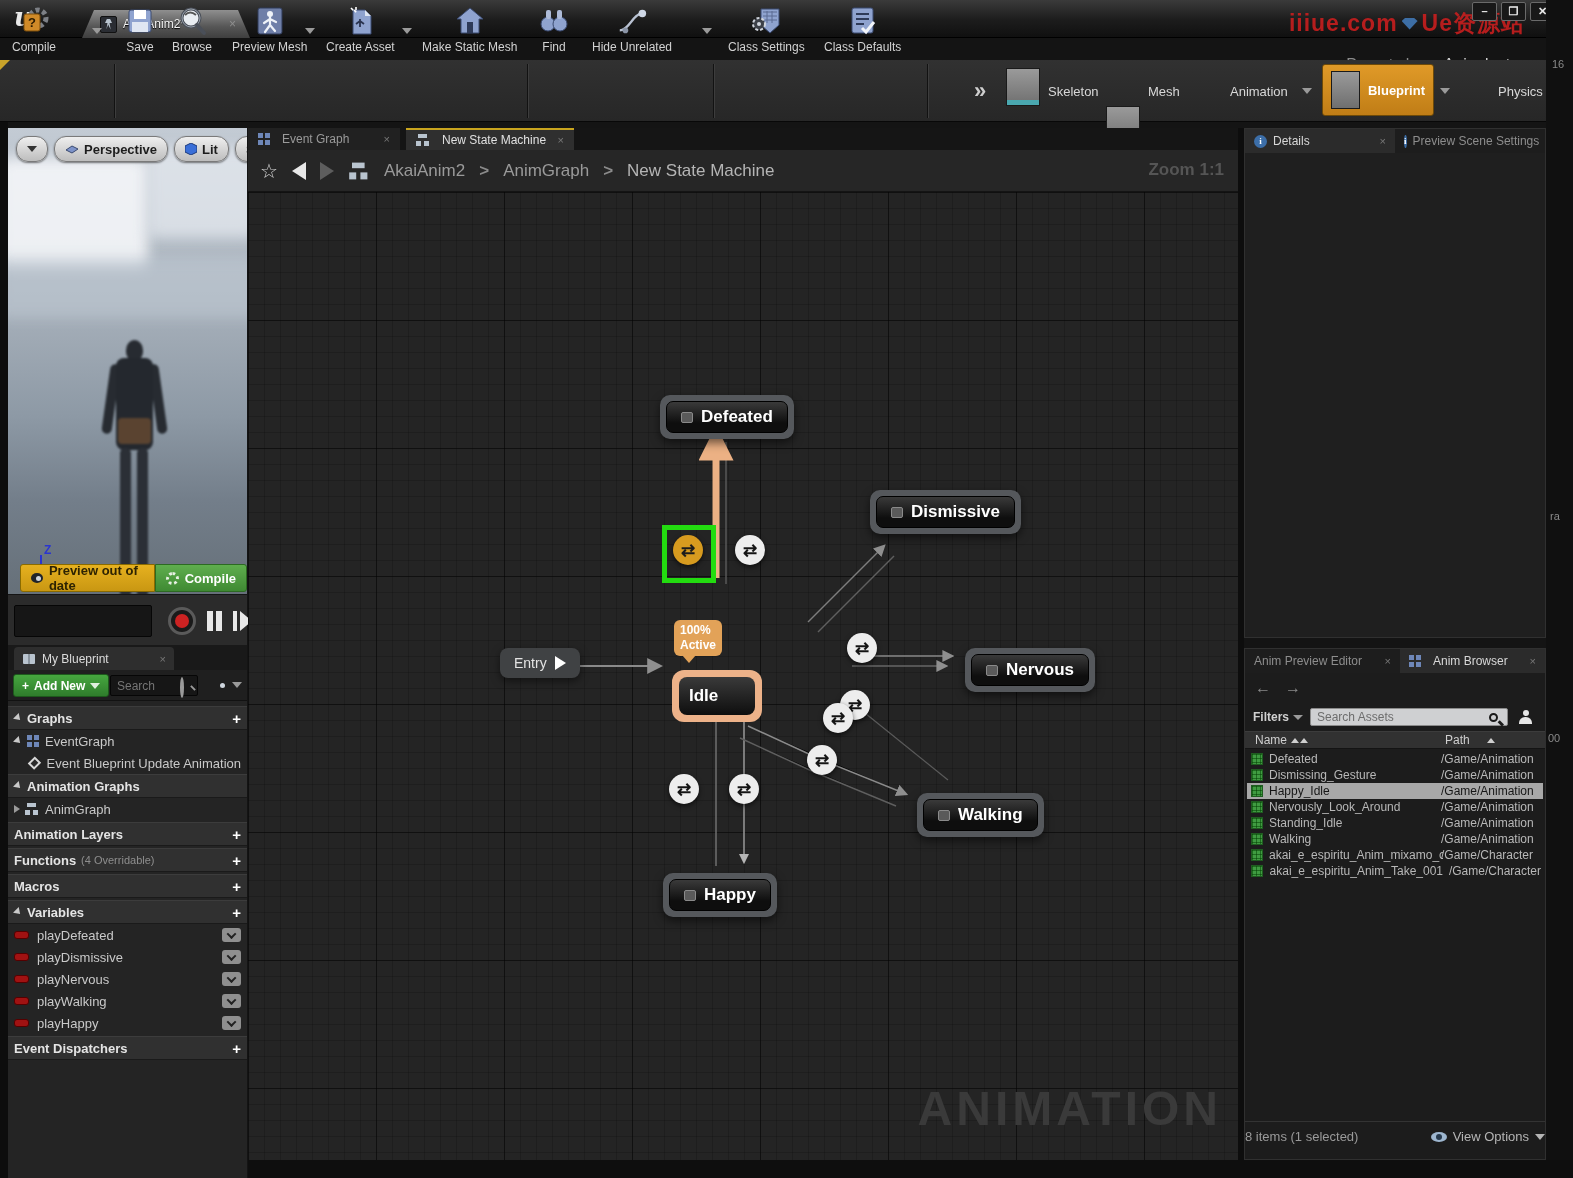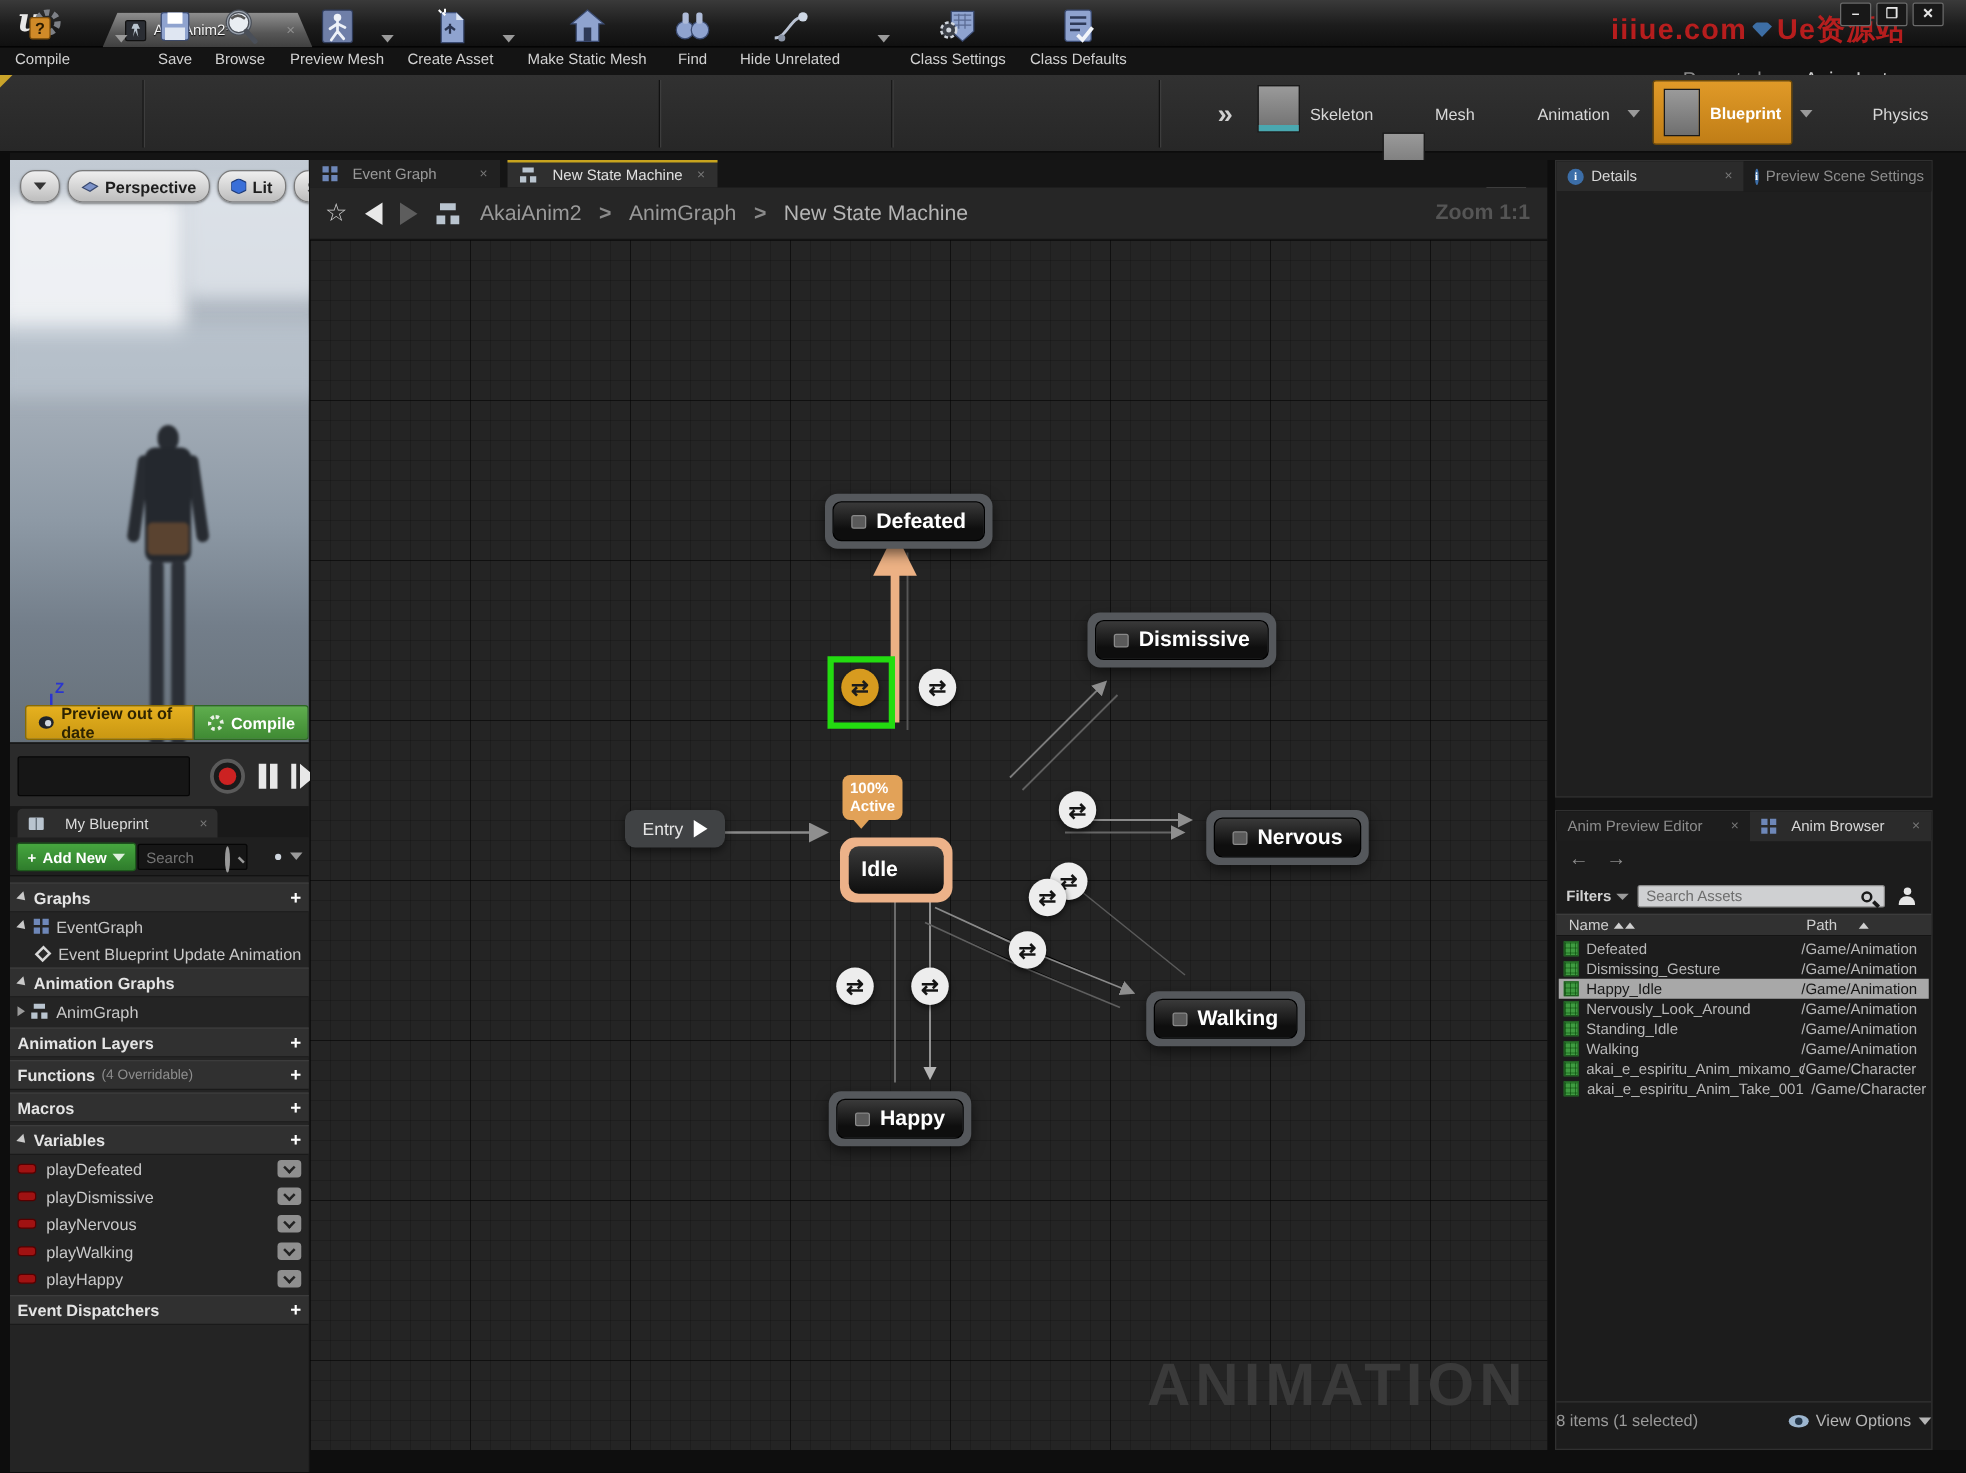--- a/index.html
+++ b/index.html
@@ -101,21 +101,21 @@
   .pause::before,.pause::after { content:""; position:absolute; top:0; width:6px; height:20px; background:#e8e8e8; }
   .pause::before { left:2px; } .pause::after { left:11px; }
   .step { position:absolute; left:224px; top:16px; width:20px; height:20px; }
   .step::before { content:""; position:absolute; left:1px; top:0; width:4px; height:20px; background:#e8e8e8; }
   .step::after { content:""; position:absolute; left:8px; top:0; border-top:10px solid transparent; border-bottom:10px solid transparent; border-left:12px solid #e8e8e8; }
 
   
   .mybp { position:absolute; left:8px; top:645px; width:239px; height:533px; background:#242424; }
   .mybp-tabstrip { position:absolute; left:0; top:0; width:239px; height:25px; background:#191919; }
   .mybp-tab { position:absolute; left:6px; top:2px; width:160px; height:23px; background:#2e2e2e; border-radius:4px 4px 0 0;
-    display:flex; align-items:center; gap:16px; padding:12px 8px; }
+    display:flex; align-items:center; gap:6px; padding:12px 8px; }
   .mybp-tab .label { color:#dcdcdc; font-size:12px; }
   .tab-x { margin-left:auto; color:#787878; font-size:11px; }
   .addnew-row { position:absolute; left:0; top:25px; width:239px; height:31px; background:#1f1f1f; border-bottom:1px solid #121212; }
   .btn-addnew { position:absolute; left:5px; top:4px; height:23px; background:linear-gradient(#46a63f,#2f7d2c);
     border:1px solid #1d5a1c; border-radius:3px; color:#fff; font-size:12px; font-weight:bold;
     display:flex; align-items:center; gap:5px; padding:0 8px; }
   .addnew-row input { position:absolute; left:102px; top:5px; width:88px; height:21px; background:#161616;
     border:1px solid #060606; border-radius:2px; color:#aaa; font-size:12px; padding:0 20px 0 6px; }
   .mag { width:10px; height:10px; border:2px solid #9a9a9a; border-radius:50%; position:relative; }
   .mag::after { content:""; position:absolute; left:8px; top:8px; width:6px; height:2px; background:#9a9a9a; transform:rotate(45deg); }
@@ -794,16 +794,21 @@
     <div class="ab-status">
       <span>8 items (1 selected)</span>
       <span class="view-opts">
         <span class="eye-lt"></span>
         <span>View Options</span>
         <span class="caret" style="border-top-color:#b5b5b5;"></span>
       </span>
     </div>
   </div>
 
+  <div class="edge-strip">
+    <span class="frag" style="left:6px; top:58px;">16</span>
+    <span class="frag" style="left:4px; top:510px;">ra</span>
+    <span class="frag" style="left:2px; top:732px;">00</span>
+  </div>
 
   <div class="bottom-strip"></div>
 
 </div>
 
 </body></html>

